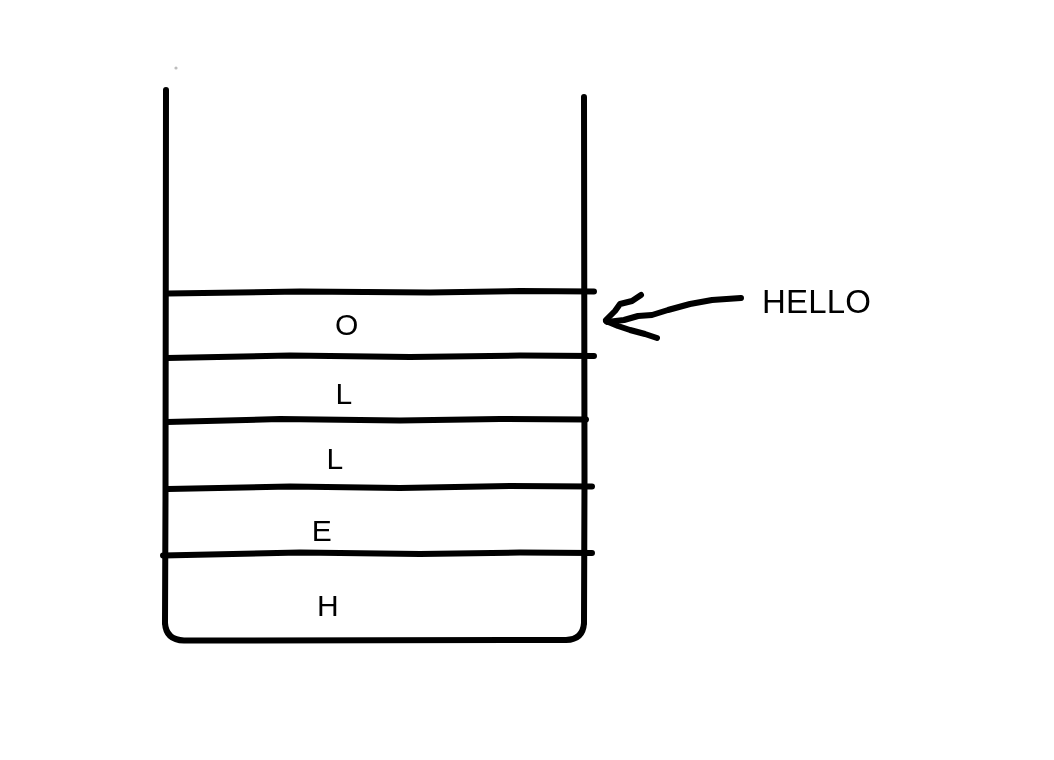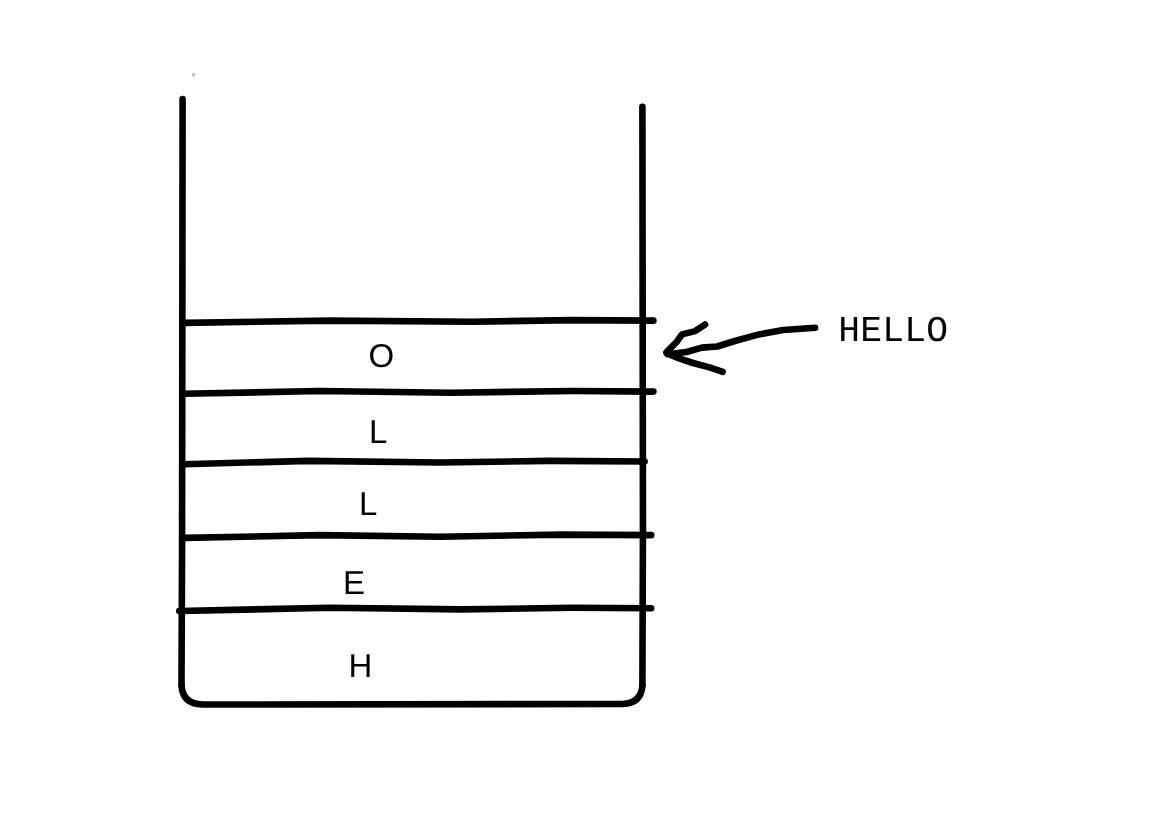--- a/index.html
+++ b/index.html
@@ -90,15 +90,15 @@
   <div class="cell-label" style="left:347px; top:325px;">O</div>
 
   <div class="cell-label" style="left:344px; top:394px;">L</div>
 
   <div class="cell-label" style="left:335px; top:459px;">L</div>
 
   <div class="cell-label" style="left:322px; top:531px;">E</div>
 
   <div class="cell-label" style="left:328px; top:606px;">H</div>
 
-  <div class="annotation-label" style="left:762px; top:285px;font-family:Liberation Mono, monospace;">HELLO</div>
+  <div class="annotation-label" style="left:762px; top:285px;">HELLO</div>
 
 </div>
 
 </body></html>

